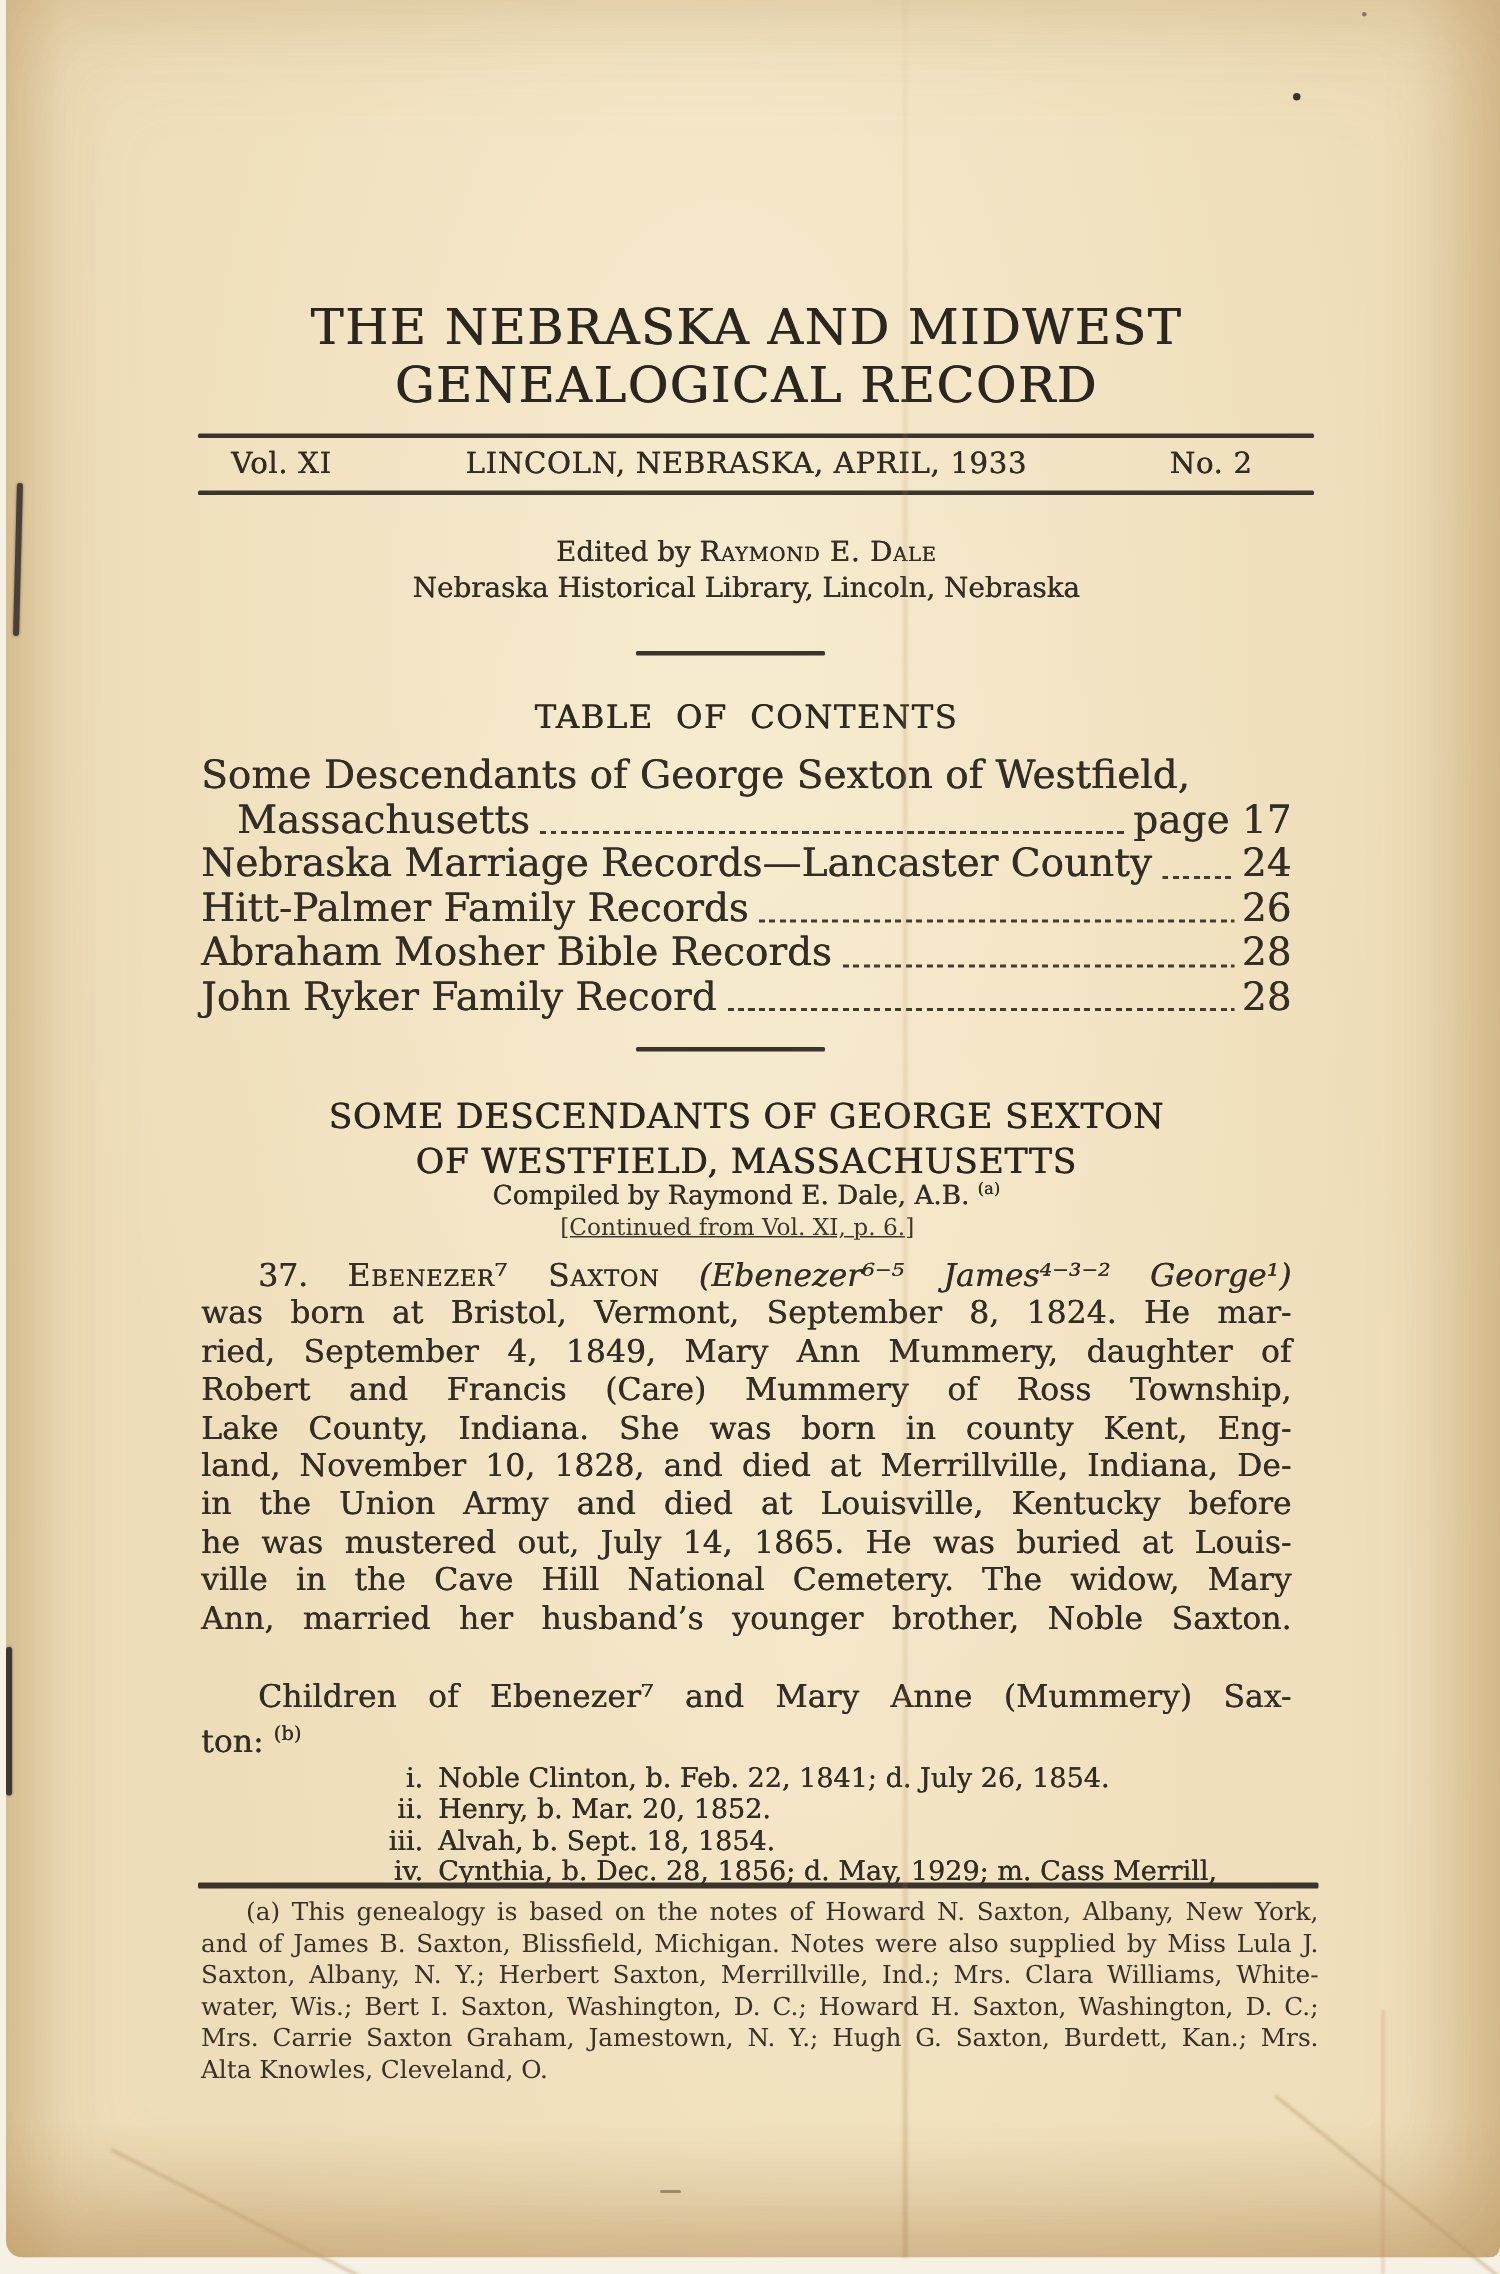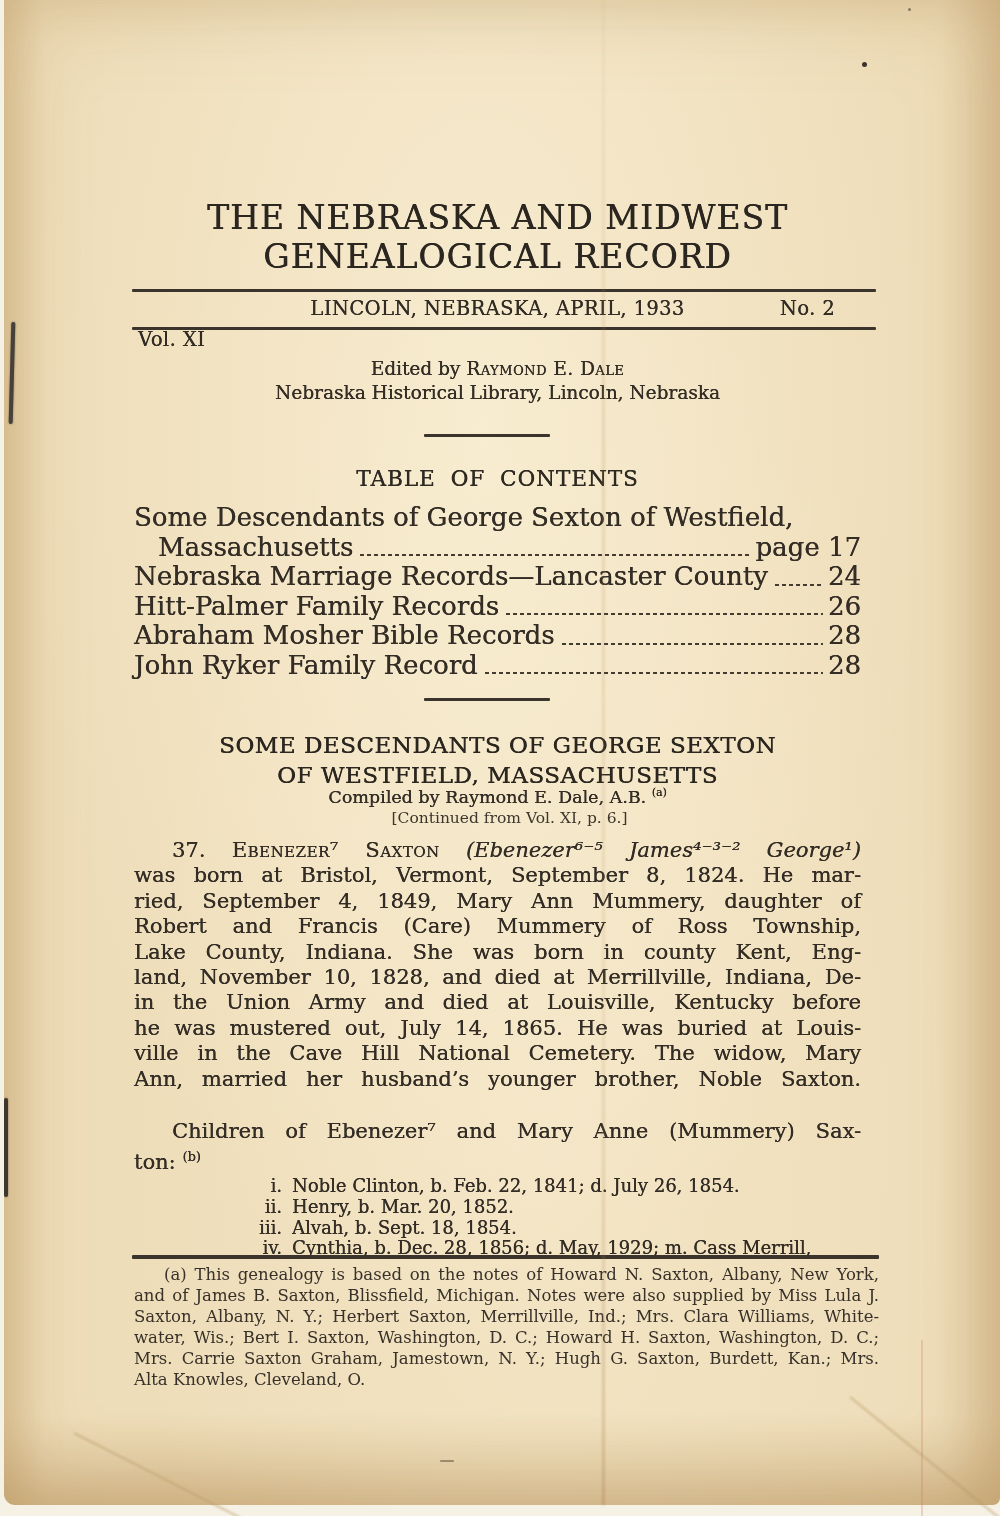--- a/index.html
+++ b/index.html
@@ -28,41 +28,41 @@
   .center{text-align:center;}
   .rule{background:#3a342c;border-radius:1px;}
   .sc{font-variant:small-caps;letter-spacing:0.5px;text-align:center;}
   .it{font-style:italic;}
   .j{text-align:justify;text-align-last:justify;}
   .sup{font-size:0.62em;vertical-align:super;letter-spacing:0;}
 
   .title-block{left:130px;top:198px;width:727px;font-size:33px;line-height:39px;letter-spacing:1px;color:#2b261f;text-shadow:0.45px 0 0 currentColor;}
   .rule1{left:128px;top:289px;width:744px;height:2.5px;}
   .masthead{left:130px;top:297px;width:727px;height:26px;font-size:19.5px;letter-spacing:0.4px;color:#322c25;}
-  .mh-vol{position:absolute;left:4px;top:0;margin-top:31px;}
+  .mh-vol{position:absolute;left:20px;top:0;}
   .mh-issue{position:absolute;left:0;width:100%;text-align:center;top:0;}
   .mh-num{position:absolute;right:26px;top:0;}
   .rule2{left:128px;top:327px;width:744px;height:2.5px;}
 
   .edited{left:130px;top:357px;width:727px;font-size:18.5px;line-height:23.5px;}
   .srule{left:420px;width:126px;height:2.5px;}
   .srule1{top:434px;}
   .srule2{top:698px;}
 
   .toc-head{left:130px;top:466px;width:727px;font-size:21.5px;letter-spacing:1px;word-spacing:7px;color:#2e2922;text-shadow:0.35px 0 0 currentColor;}
   .toc{left:130px;top:503px;width:727px;font-size:26px;line-height:29.5px;}
   .toc-row{display:flex;align-items:baseline;}
   .toc-indent{padding-left:24px;}
   .leader{flex:1;height:2px;align-self:flex-end;margin:0 5px 6px 7px;
     background:repeating-linear-gradient(to right,#443c31 0 4px,rgba(0,0,0,0) 4px 7px);}
   .toc-page{text-align:center;white-space:nowrap;}
 
   .art-head{left:130px;top:730px;width:727px;font-size:23px;line-height:30px;letter-spacing:0.5px;color:#2b261f;text-shadow:0.4px 0 0 currentColor;}
   .compiled{left:130px;top:786px;width:727px;font-size:17.5px;}
-  .continued{left:142px;top:809px;width:727px;font-size:15.5px;color:#3d362d;}
+  .continued{left:124px;top:809px;width:727px;font-size:15.5px;color:#3d362d;text-decoration:underline;}
 
   .para{left:130px;width:727px;font-size:21px;line-height:25.4px;}
   .para1{top:838px;}
   .para2{top:1118px;line-height:26px;}
   .indent{padding-left:38px;}
   .pline{min-height:25.4px;}
 
   .children{left:244px;top:1176px;width:660px;font-size:18px;line-height:20.8px;}
   .child-row{display:flex;}
   .child-num{width:34px;text-align:right;flex:none;margin-right:10px;}

